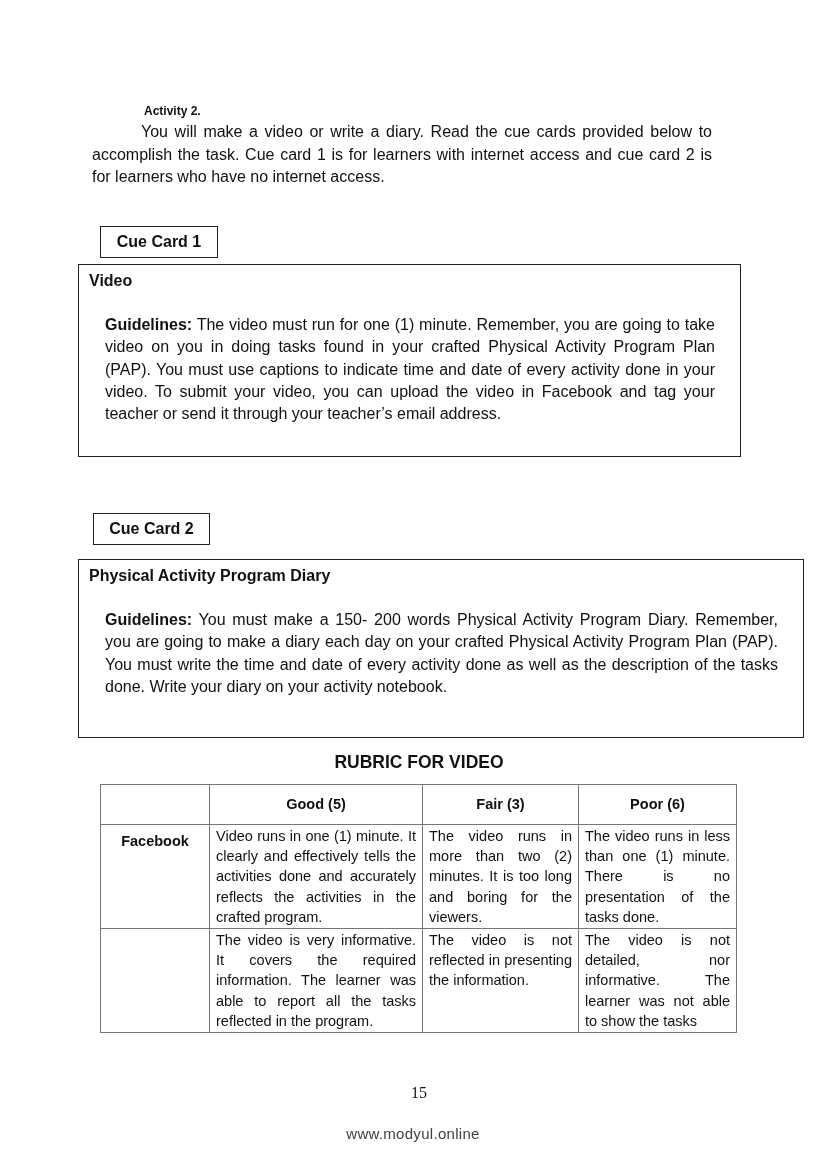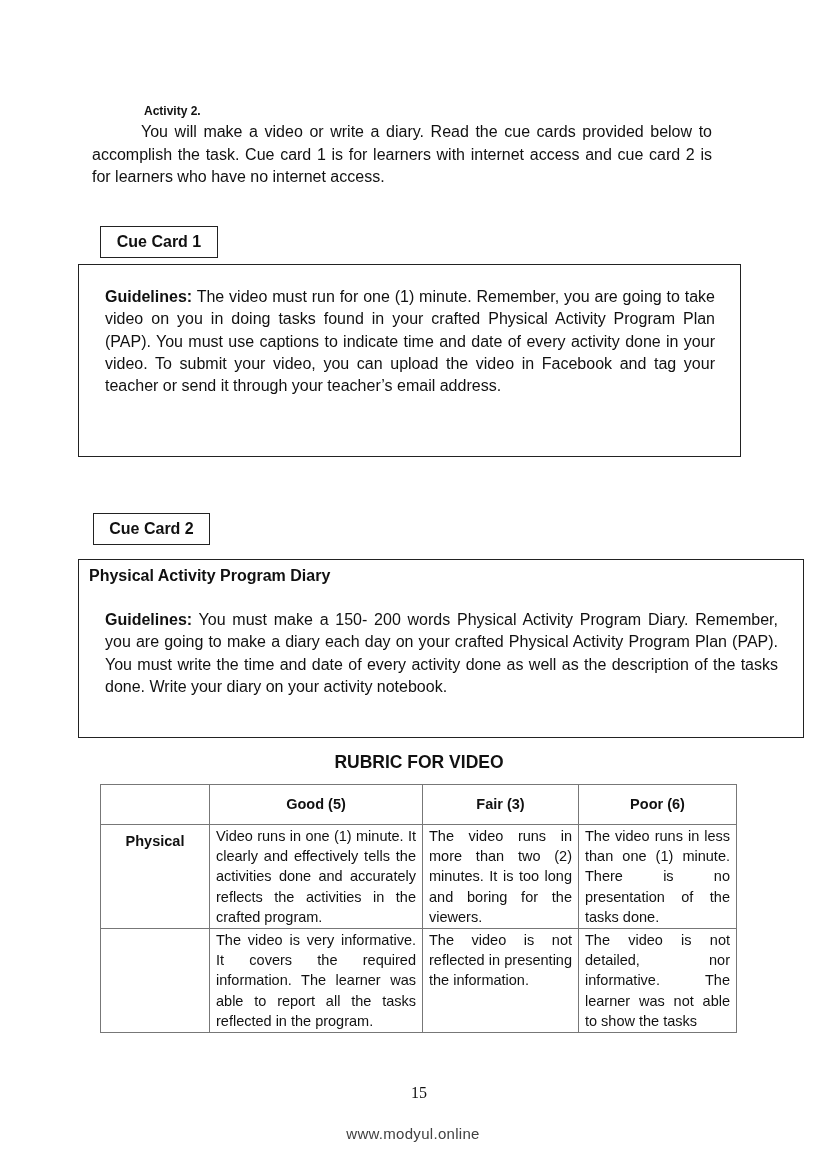--- a/index.html
+++ b/index.html
@@ -28,20 +28,21 @@
   .watermark { left:0; width:826px; top:1125px; text-align:center; color:#404040; font-size:15px; letter-spacing:0.3px; }
 </style>
 </head>
 <body>
 
 <div class="abs activity-title">Activity 2.</div>
 <div class="abs intro">You will make a video or write a diary. Read the cue cards provided below to accomplish the task. Cue card 1 is for learners with internet access and cue card 2 is for learners who have no internet access.</div>
 
 <div class="abs cue-label cue1">Cue Card 1</div>
 <div class="abs card card1">
+  <div class="card-title">Video</div>
   <p class="card-body"><b>Guidelines:</b><span> The video must run for one (1) minute. Remember, you are going to take video on you in doing tasks found in your crafted Physical Activity Program Plan (PAP). You must use captions to indicate time and date of every activity done in your video.  To submit your video, you can upload the video in Facebook and tag your teacher or send it through your teacher’s email address.</span></p>
 </div>
 
 <div class="abs cue-label cue2">Cue Card 2</div>
 <div class="abs card card2">
   <div class="card-title">Physical Activity Program Diary</div>
   <p class="card-body"><b>Guidelines:</b><span> You must make a 150- 200 words Physical Activity Program Diary. Remember, you are going to make a diary each day on your crafted Physical Activity Program Plan (PAP). You must write the time and date of every activity done as well as the description of the tasks done. Write your diary on your activity notebook.</span></p>
 </div>
 
 <div class="abs rubric-title">RUBRIC FOR VIDEO</div>
@@ -54,21 +55,21 @@
       <col style="width:158px">
   </colgroup>
   <tbody>
       <tr>
     <th></th>
     <th>Good (5)</th>
     <th>Fair (3)</th>
     <th>Poor (6)</th>
   </tr>
   <tr>
-    <td class="crit">Physical</td>
+    <td class="crit">Facebook</td>
     <td class="desc">Video runs in one (1) minute. It clearly and effectively tells the activities done and accurately reflects the activities in the crafted program.</td>
     <td class="desc">The video runs in more than two (2) minutes. It is too long and boring for the viewers.</td>
     <td class="desc">The video runs in less than one (1) minute. There is no presentation of the tasks done.</td>
   </tr>
   <tr>
     <td class="crit"></td>
     <td class="desc">The video is very informative. It covers the required information. The learner was able to report all the tasks reflected in the program.</td>
     <td class="desc">The video is not reflected in presenting the information.</td>
     <td class="desc">The video is not detailed, nor informative. The learner was not able to show the tasks</td>
   </tr>

